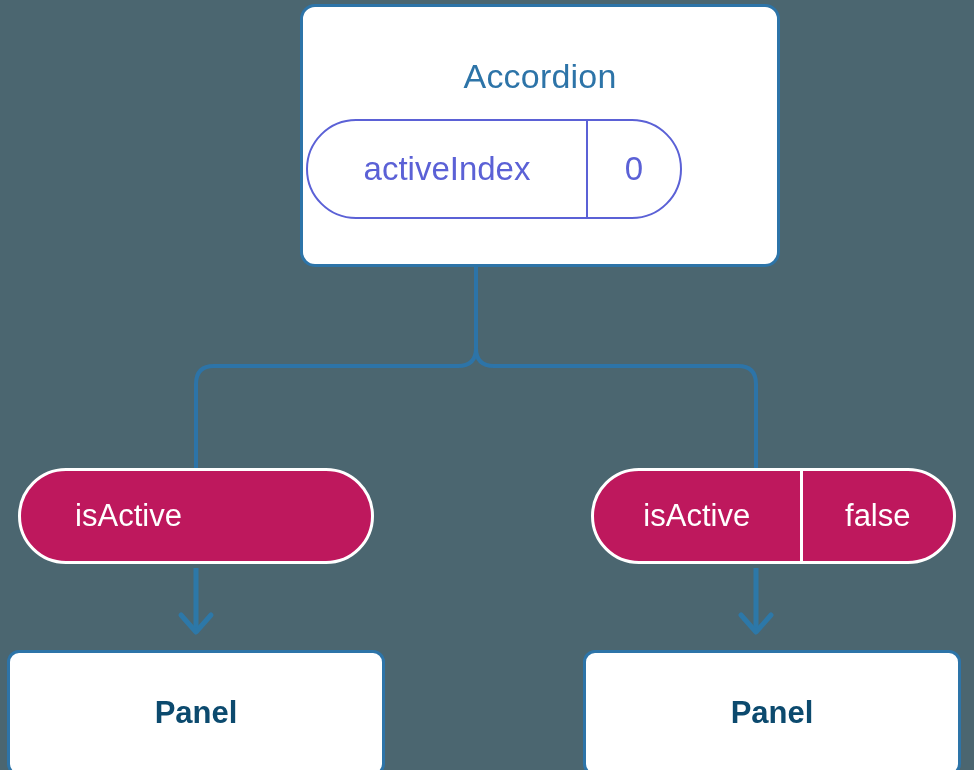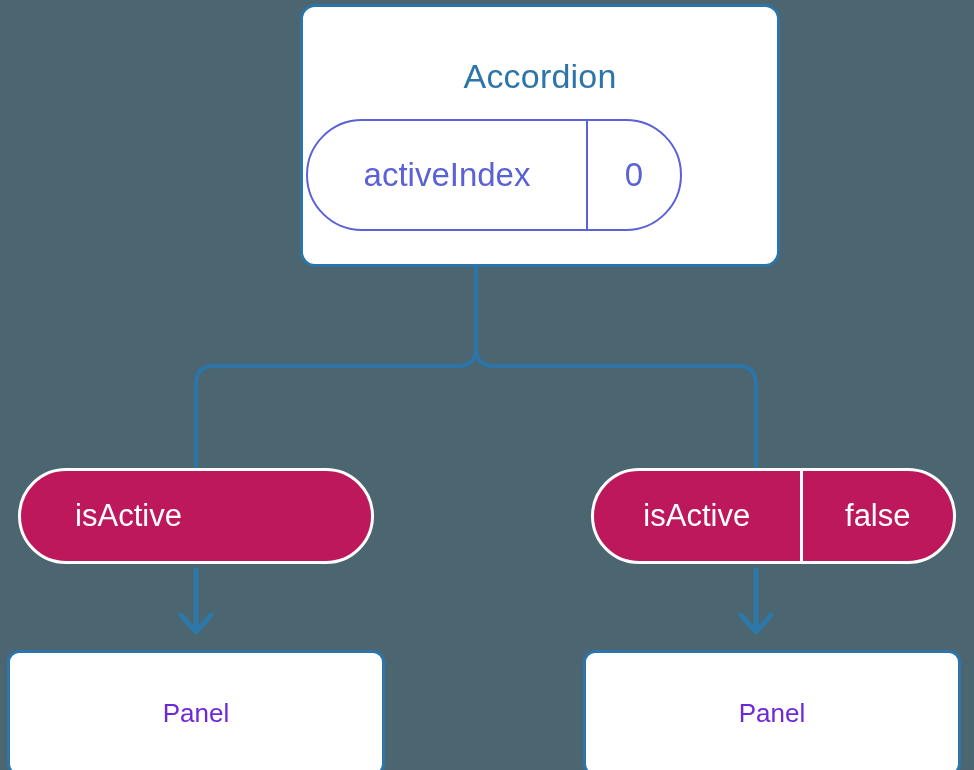--- a/index.html
+++ b/index.html
@@ -107,21 +107,21 @@
     justify-content: center;
     box-sizing: border-box;
     white-space: nowrap;
   }
 
   
   #active-index-pill {
     left: 306px;
     top: 119px;
     width: 376px;
-    height: 112px;
+    height: 100px;
   }
   #active-index-pill .pill-key {
     width: 281px;
     font-size: 33px;
   }
   #active-index-pill .pill-val {
     width: 95px;
     font-size: 33px;
   }
 
@@ -162,22 +162,23 @@
     background: #ffffff;
     border: 3px solid #2d74a8;
     border-radius: 12px;
     box-sizing: border-box;
     display: flex;
     align-items: center;
     justify-content: center;
   }
 
   .panel-label {
-    color: #6d28d9;
-    font-size: 26px;
+    color: #0c4a6e;
+    font-size: 31px;
+    font-weight: bold;
   }
 
   #panel-left {
     left: 7px;
     top: 650px;
     width: 378px;
     height: 126px;
   }
 
   #panel-right {

